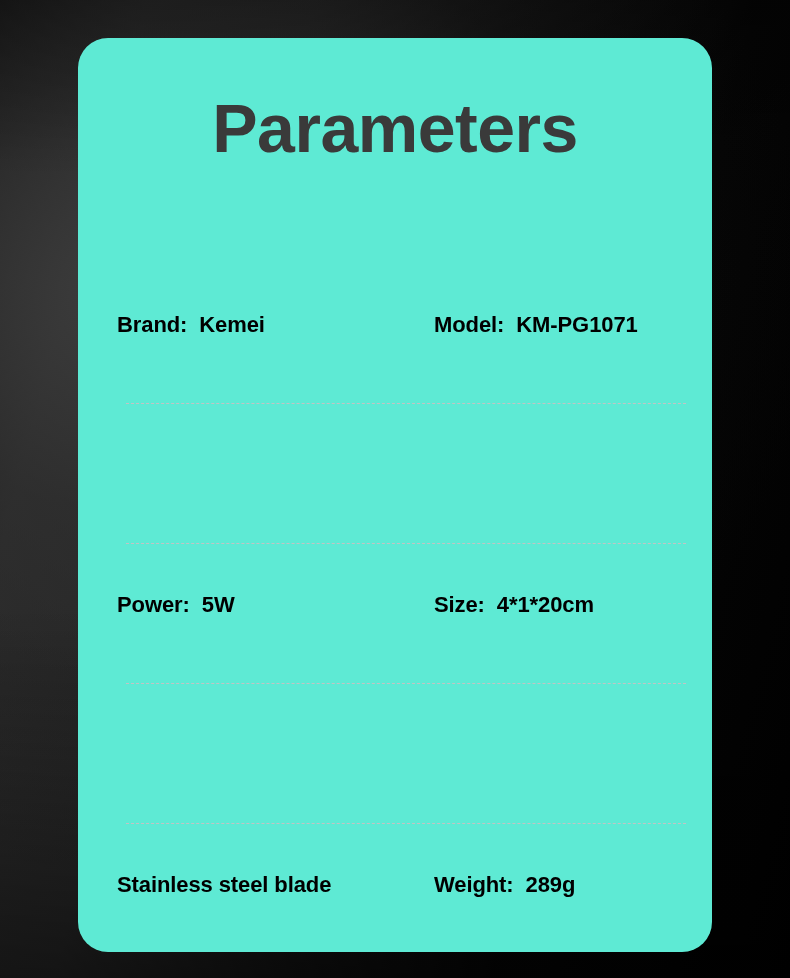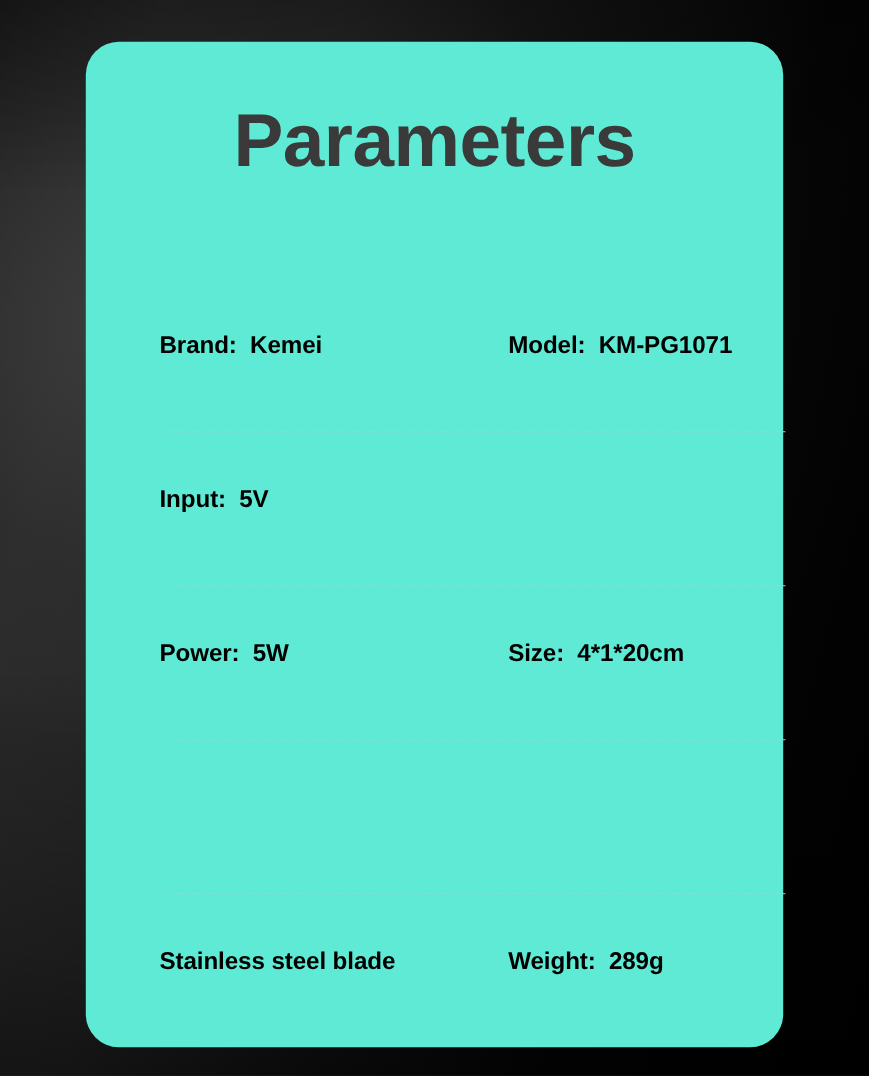--- a/index.html
+++ b/index.html
@@ -70,23 +70,22 @@
     font-weight: 700;
     letter-spacing: -0.5px;
     color: #3a3a3a;
     line-height: 1;
   }
 
   
   #spec-table {
     position: absolute;
     left: 39px;          
-    top: 254px;          
+    top: 265px;          
     width: 556px;
-    margin-left: 28px;
   }
 
   .spec-row {
     position: relative;
     height: 140px;
   }
   .spec-row:last-child { height: auto; }
 
   .spec-cells {
     display: flex;
@@ -129,21 +128,20 @@
     <div class="spec-row">
       <div class="spec-cells">
         <div class="spec-cell left">Brand:  Kemei</div>
         <div class="spec-cell right">Model:  KM-PG1071</div>
       </div>
       <div class="spec-divider"></div>
     </div>
 
     <div class="spec-row">
       <div class="spec-cells">
-        <div class="spec-cell right">Input:  5V</div>
       </div>
       <div class="spec-divider"></div>
     </div>
 
     <div class="spec-row">
       <div class="spec-cells">
         <div class="spec-cell left">Power:  5W</div>
         <div class="spec-cell right">Size:  4*1*20cm</div>
       </div>
       <div class="spec-divider"></div>

